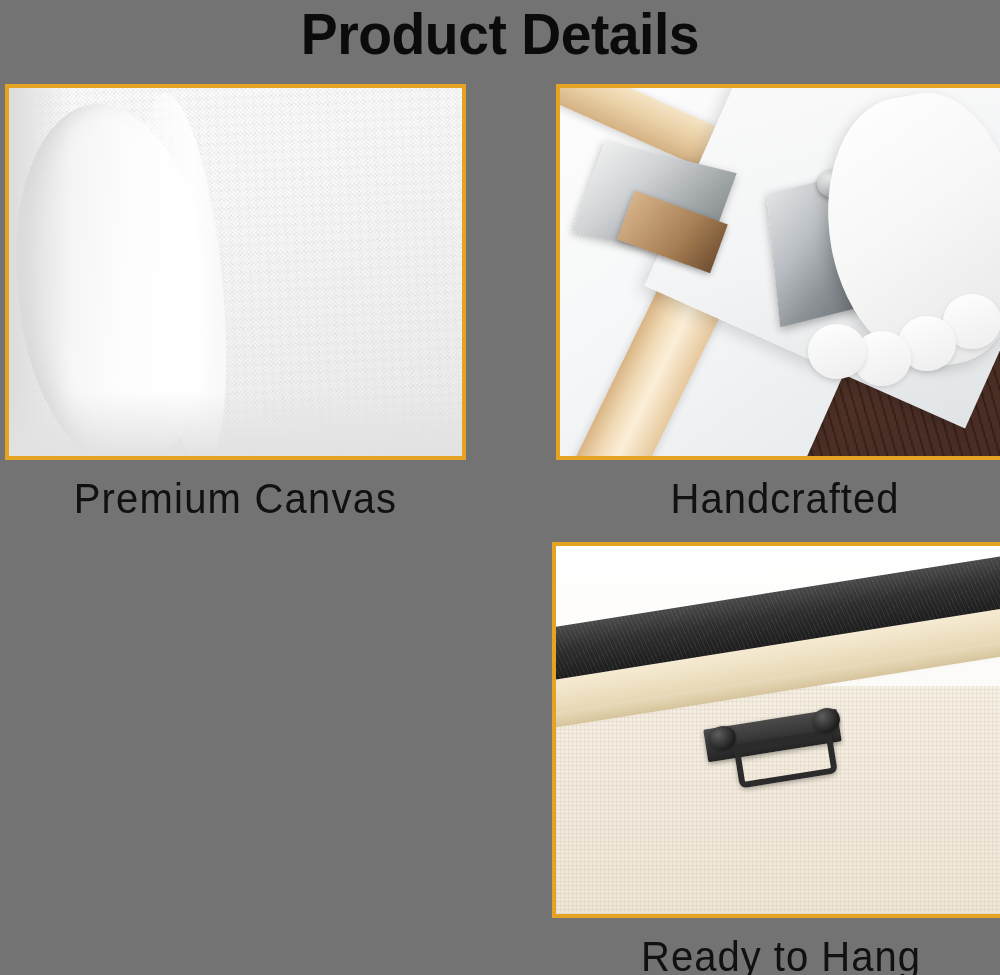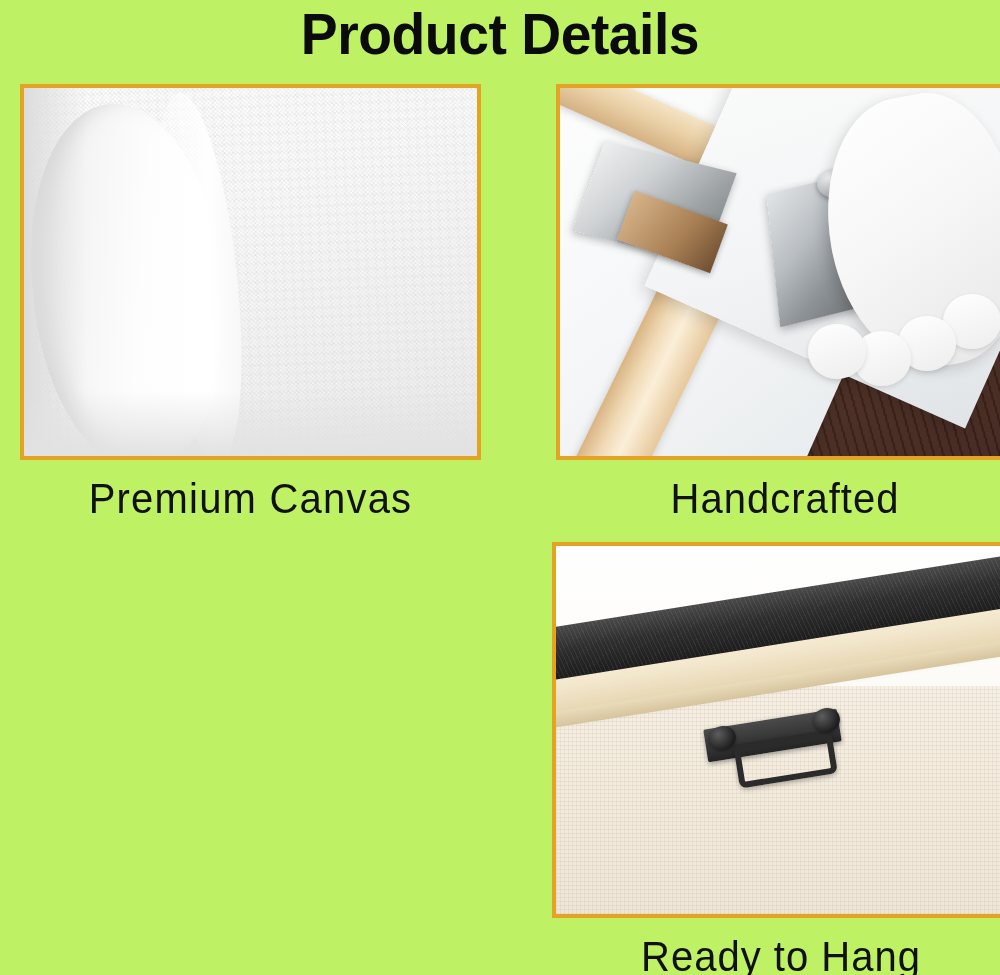--- a/index.html
+++ b/index.html
@@ -1,34 +1,34 @@
 <!DOCTYPE html>
 <html><head>
 <meta charset="utf-8">
 <style>
   * { margin:0; padding:0; box-sizing:border-box; }
   html,body { width:1000px; height:975px; background:#ffffff; overflow:hidden; }
   body { font-family:"Liberation Sans", sans-serif; -webkit-font-smoothing:antialiased; }
 
-  .page { position:relative; width:1000px; height:975px; background:#bef264; }
+  .page { position:relative; width:1000px; height:975px; background:#737373; }
 
   
   .title {
     position:absolute; left:0; top:2px; width:1000px; height:66px;
     text-align:center; color:#0b0b0b;
     font-family:"Liberation Sans", sans-serif;
     font-size:57px; font-weight:bold; line-height:64px;
     letter-spacing:-0.5px; transform:scaleX(0.97); transform-origin:center;
   }
 
   
   .grid { position:absolute; left:0; top:84px; width:1000px; height:860px; }
 
   .cell { position:absolute; }
-  .cell.c0 { left:20px;   top:0px;   width:461px; height:455px; }
+  .cell.c0 { left:5px;   top:0px;   width:461px; height:455px; }
   .cell.c1 { left:556px; top:0px;   width:458px; height:455px; }
   .cell.c2 { left:8px;   top:458px; width:461px; height:400px; }
   .cell.c3 { left:552px; top:458px; width:458px; height:400px; }
 
   .photo {
     position:relative; width:100%; height:376px;
     border:4px solid #e5a323; background:#fff; overflow:hidden;
   }
   .cell.c2 .photo, .cell.c3 .photo { height:376px; }
 

